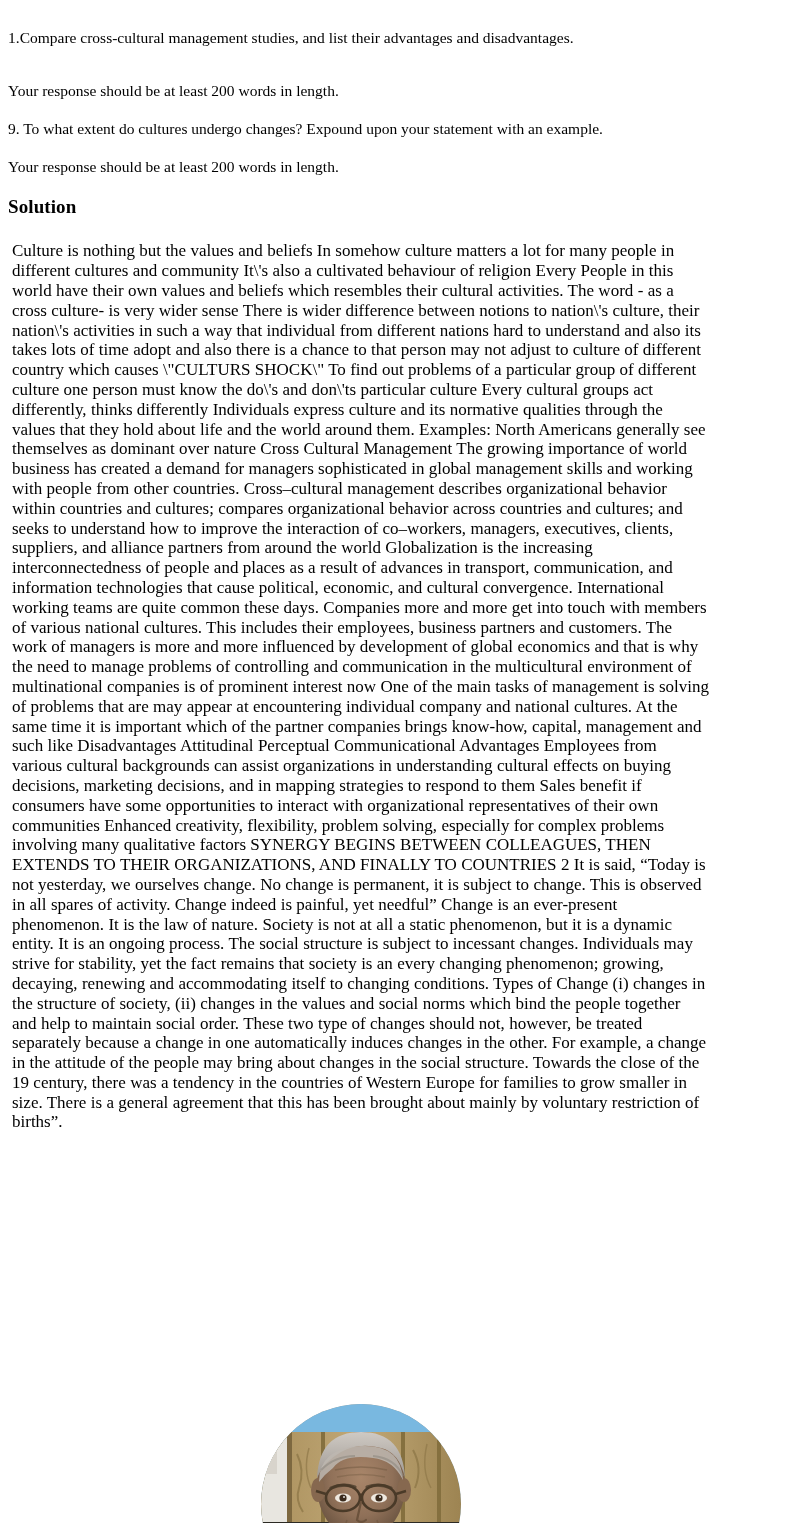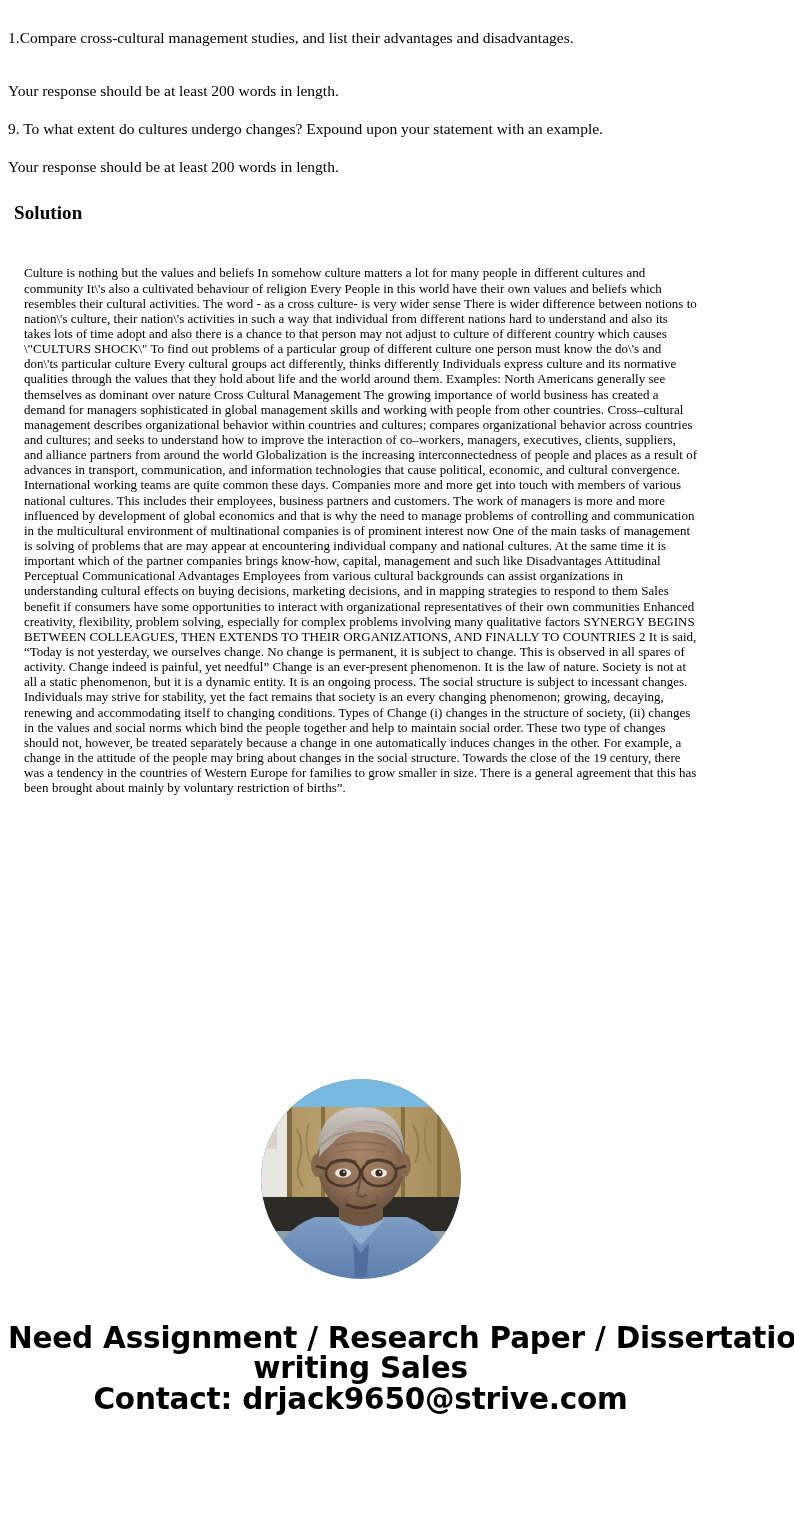--- a/index.html
+++ b/index.html
@@ -26,29 +26,29 @@
     line-height: 1.22;
     margin: 0;
     padding: 0;
   }
   .gap-lg { height: 34px; }
   .gap-md { height: 19px; }
   .gap-sm { height: 13px; }
   .solution-heading {
     font-size: 19px;
     font-weight: bold;
-    margin: 6px;
+    margin: 0;
     padding: 0;
     line-height: 1.2;
     letter-spacing: 0.1px;
   }
   .body-copy {
-    font-size: 13px;
+    font-size: 17px;
     line-height: 1.165;
-    margin: 16px;
+    margin: 4px;
     padding: 0;
     text-align: left;
     word-spacing: 0.1px;
   }
   .avatar-wrap {
     width: 100%;
     display: flex;
     justify-content: center;
     align-items: center;
   }

